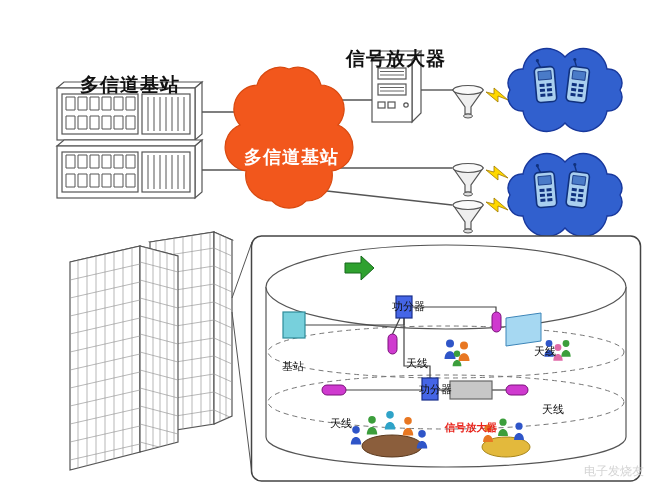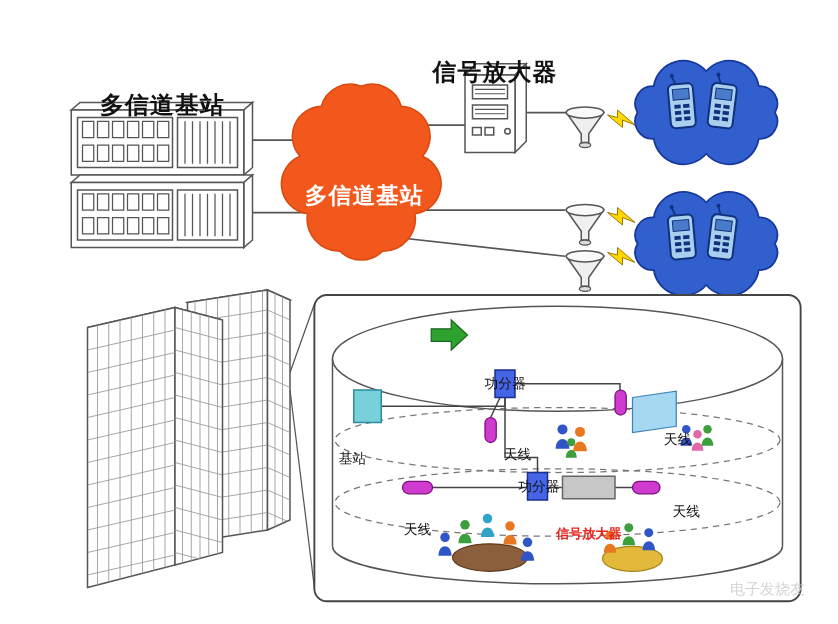--- a/index.html
+++ b/index.html
@@ -3,21 +3,21 @@
 <meta charset="utf-8">
 <style>
   * { margin:0; padding:0; box-sizing:border-box; }
   html,body { background:#ffffff; }
   body { font-family:"DejaVu Sans","Liberation Sans",sans-serif; }
   .canvas { position:relative; width:670px; height:499px; background:#ffffff; overflow:hidden; }
   .canvas > svg { position:absolute; left:0; top:0; }
   .lbl { position:absolute; color:#111; text-align:center; line-height:1.15; white-space:nowrap;margin-top:20px; }
   .lbl-big { font-size:19px; font-weight:bold; letter-spacing:1px; }
   .lbl-cloud { font-size:18px; font-weight:bold; color:#ffffff; letter-spacing:1px; }
-  .lbl-sm { font-size:11px; }
+  .lbl-sm { font-size:11px;text-align:right; }
   .lbl-red { font-size:10.5px; font-weight:bold; color:#E8241C; }
   .watermark { position:absolute; font-size:12px; color:#cccccc; opacity:.85; }
 </style>
 </head>
 <body>
 
 <div class="canvas">
 <svg width="670" height="499" viewBox="0 0 670 499">
   <defs>
     <g id="phone">

